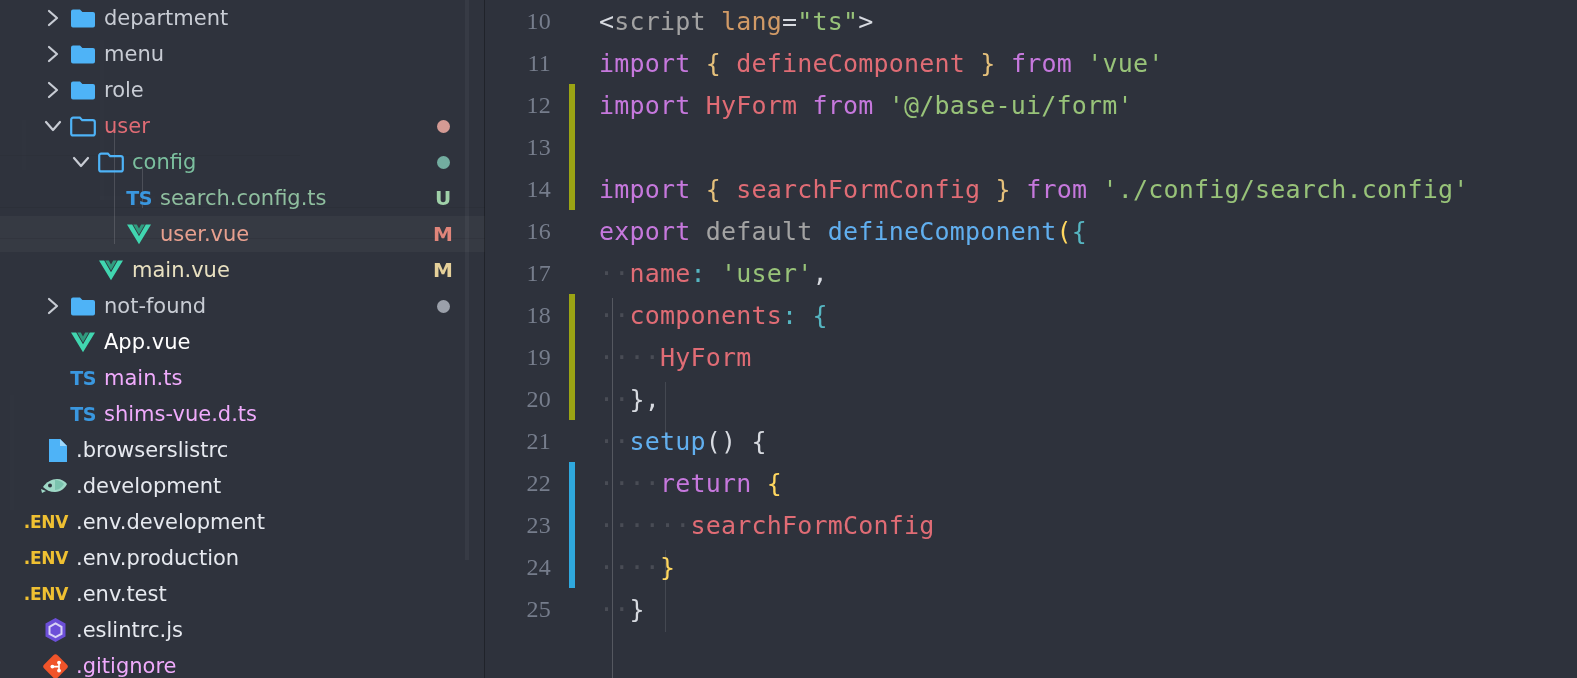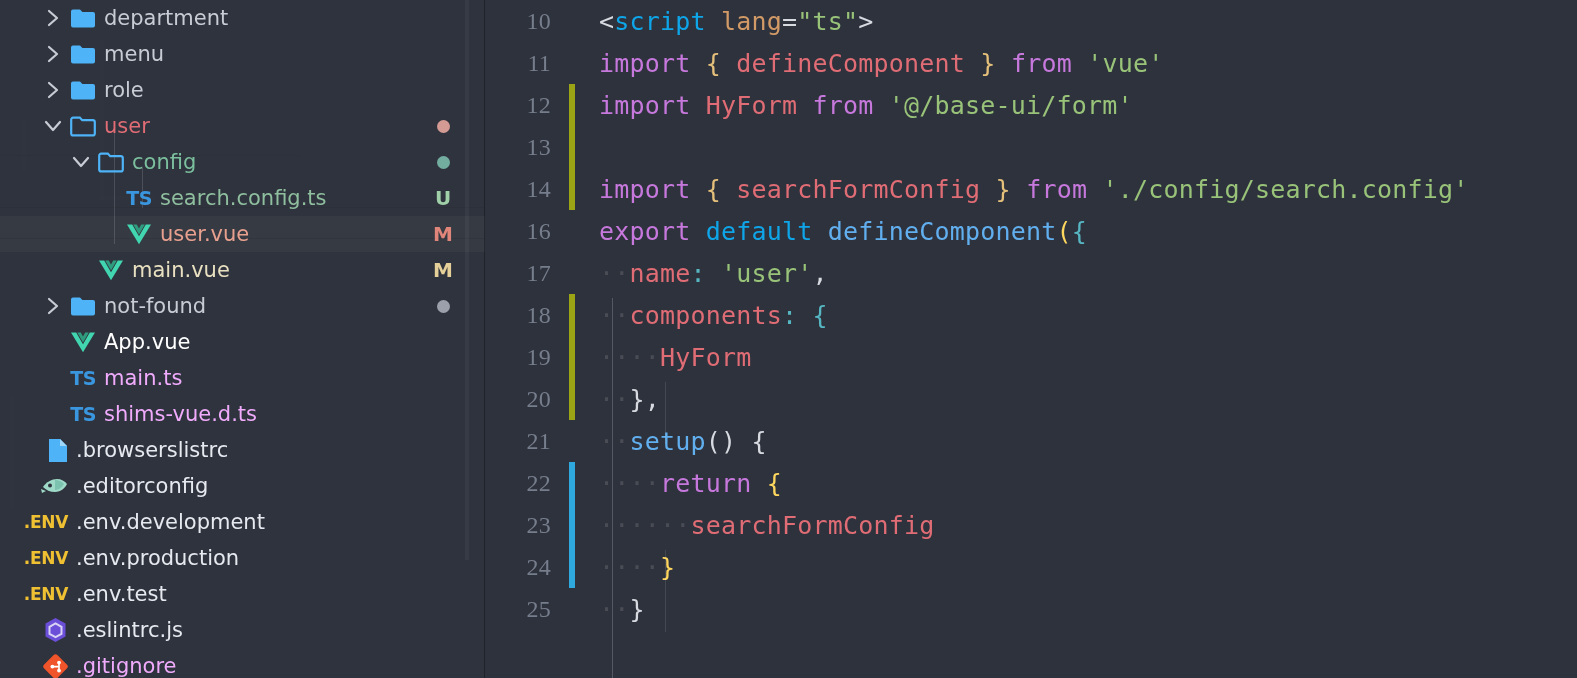--- a/index.html
+++ b/index.html
@@ -169,21 +169,21 @@
   .ig {
     position: absolute;
     width: 1px;
     background: rgba(255,255,255,0.11);
     z-index: 1;
   }
   .ig2 { background: rgba(255,255,255,0.19); }
 
   
   .t-plain  { color: #d7dae0; }
-  .t-tag    { color: #0ea5e9; margin-top: 28px; }
+  .t-tag    { color: #a3a3a3; margin-top: 28px; }
   .t-attr   { color: #d19a66; }
   .t-str    { color: #98c379; }
   .t-kw     { color: #c678dd; }
   .t-fn     { color: #61afef; }
   .t-prop   { color: #e06c75; }
   .t-colon  { color: #56b6c2; }
   .t-brace-y{ color: #e5c07b; }
   .t-yellow { color: #ffd75f; }
   .t-cyan   { color: #56b6c2; }
   .t-ws     { color: rgba(255,255,255,0.13); }
@@ -376,21 +376,21 @@
           <span style="flex: 0 0 12px;"></span>
           <span class="spacer"></span>
           <span class="ico">
             <svg width="27" height="21" viewBox="0 0 27 21">
               <path d="M2 11c3-5 9-8 14-8 4 0 8 2 10 5-2 4-6 8-12 8-5 0-9-2-12-5z" fill="#9fd9c7"></path>
               <path d="M14 4c4 0 7 2 9 4-2 3-5 6-9 6z" fill="#7bc3ae"></path>
               <circle cx="9" cy="9.6" r="2" fill="#2f333d"></circle>
               <path d="M0 13l5 2-4 2z" fill="#9fd9c7"></path>
             </svg>
           </span>
-          <span class="lbl" style="color: rgb(230, 233, 239);">.editorconfig</span>
+          <span class="lbl" style="color: rgb(230, 233, 239);">.development</span>
         </div>
         <div class="row">
           <span style="flex: 0 0 12px;"></span>
           <span class="spacer"></span>
           <span class="ico">
             <span class="env-badge">.ENV</span>
           </span>
           <span class="lbl" style="color: rgb(230, 233, 239);">.env.development</span>
         </div>
         <div class="row">

